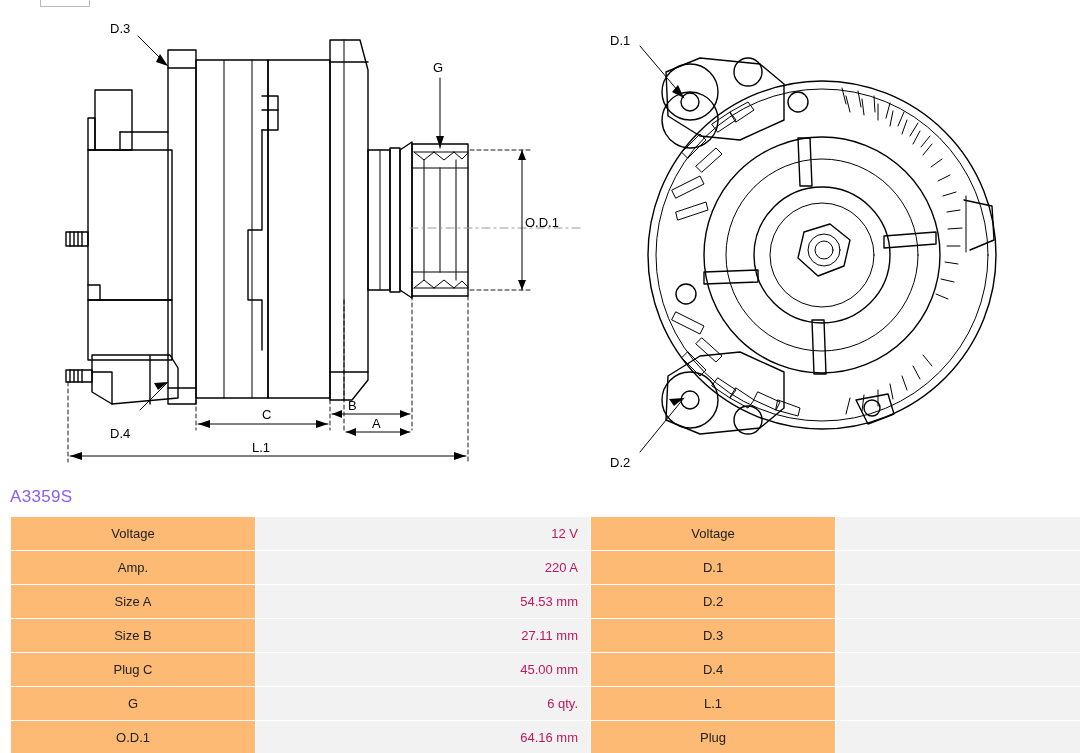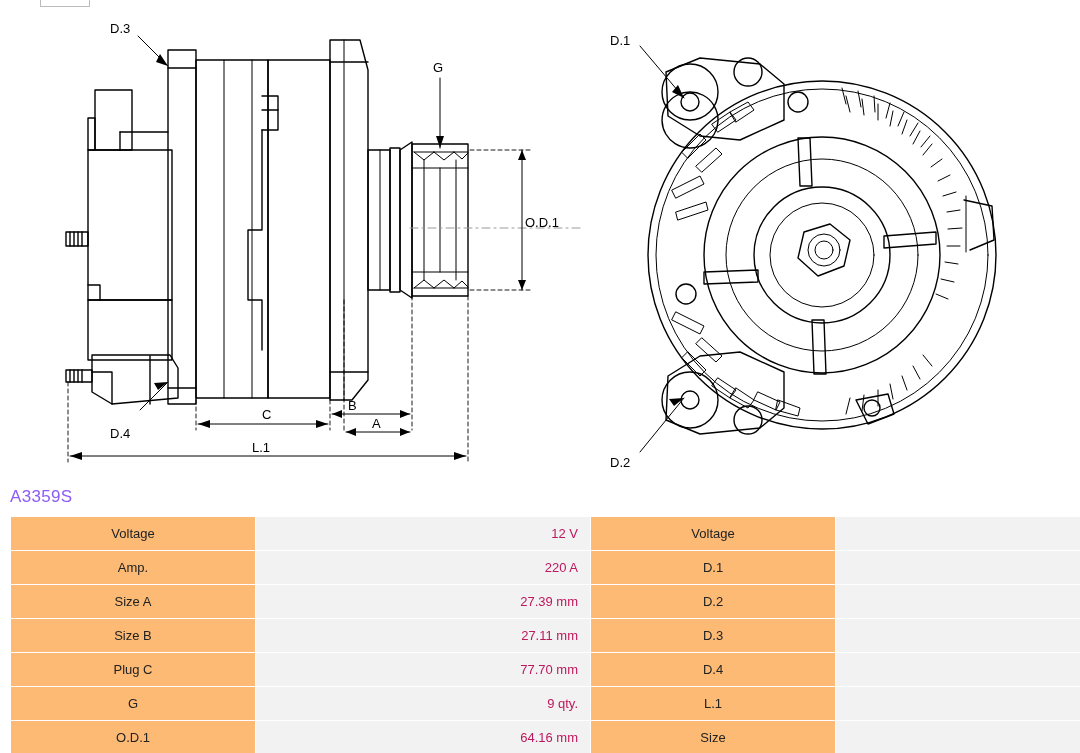--- a/index.html
+++ b/index.html
@@ -289,44 +289,44 @@
         <td class="val">AFP</td>
       </tr>
       <tr>
         <td class="lbl">Amp.</td>
         <td class="val">220 A</td>
         <td class="lbl">D.1</td>
         <td class="val">10.50 mm</td>
       </tr>
       <tr>
         <td class="lbl">Size A</td>
-        <td class="val">27.39 mm</td>
+        <td class="val">54.53 mm</td>
         <td class="lbl">D.2</td>
         <td class="val">10.50 mm</td>
       </tr>
       <tr>
         <td class="lbl">Size B</td>
         <td class="val">27.11 mm</td>
         <td class="lbl">D.3</td>
         <td class="val">M10x1.5 mm</td>
       </tr>
       <tr>
         <td class="lbl">Plug C</td>
-        <td class="val">77.70 mm</td>
+        <td class="val">45.00 mm</td>
         <td class="lbl">D.4</td>
         <td class="val">M10x1.5 mm</td>
       </tr>
       <tr>
         <td class="lbl">G</td>
-        <td class="val">9 qty.</td>
+        <td class="val">6 qty.</td>
         <td class="lbl">L.1</td>
         <td class="val">185.00 mm</td>
       </tr>
       <tr>
         <td class="lbl">O.D.1</td>
         <td class="val">64.16 mm</td>
-        <td class="lbl">Size</td>
+        <td class="lbl">Plug</td>
         <td class="val">PL_2305</td>
       </tr>
     </tbody>
   </table>
 
 </div>
 
 </body></html>

